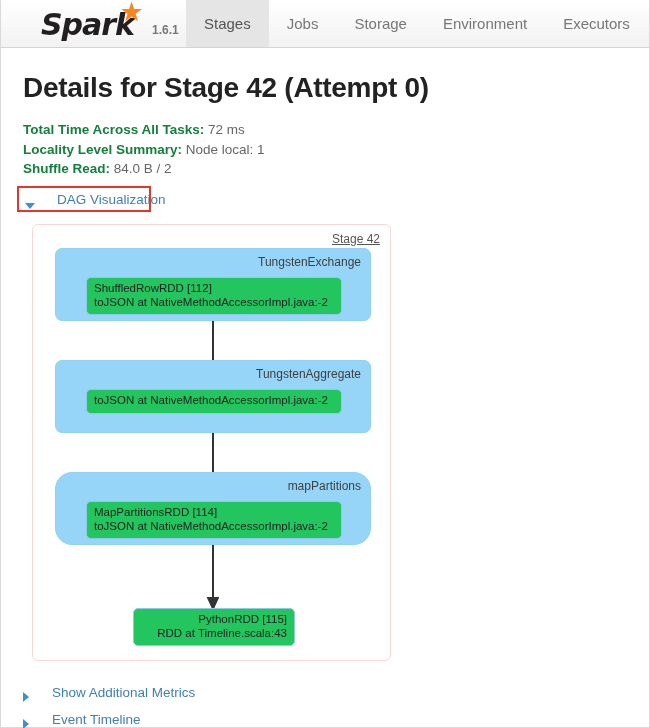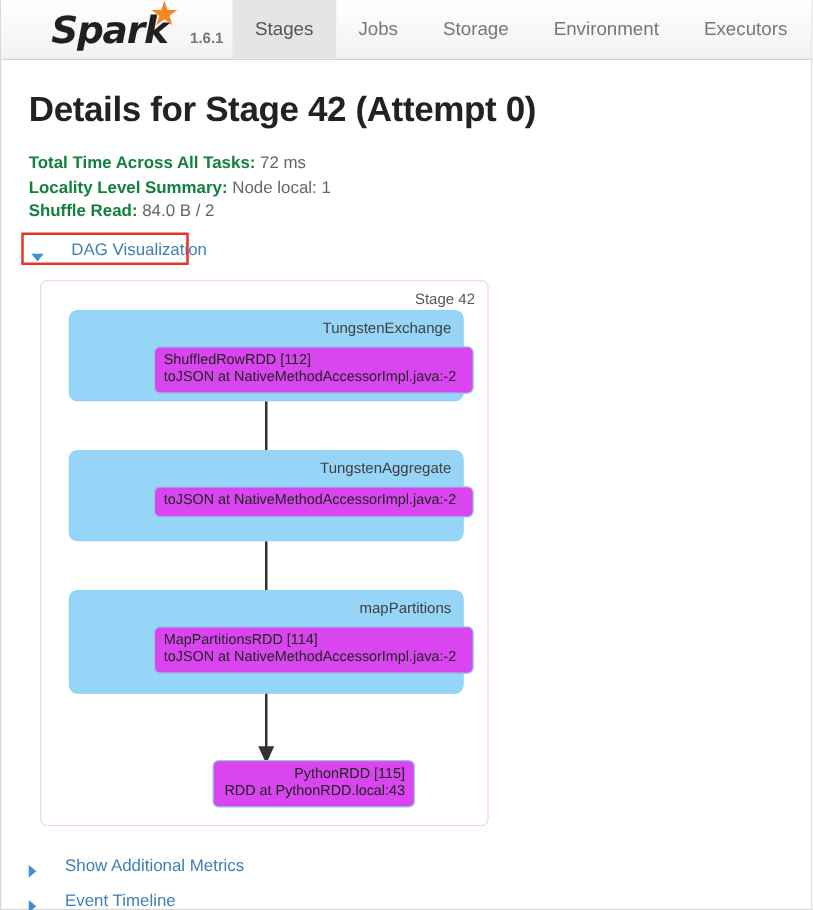--- a/index.html
+++ b/index.html
@@ -178,50 +178,50 @@
     border-radius: 6px;
     background: #ffffff;
     box-sizing: border-box;
   }
   .dag-title {
     position: absolute;
     right: 10px;
     top: 7px;
     font-size: 12px;
     color: #555555;
+    text-decoration: underline;
   }
 
   .stage-box {
     position: absolute;
     left: 22px;
     width: 316px;
     background: #96d5f7;
     border: 1px solid #8fd3f5;
     border-radius: 7px;
     box-sizing: border-box;
   }
   .stage-box-label {
     position: absolute;
     right: 9px;
     top: 6px;
     font-size: 12px;
     color: #404040;
   }
   .rdd-node {
     position: absolute;
-    background: #d946ef;
+    background: #22c55e;
     border: 1px solid #8fc9e8;
     border-radius: 5px;
     box-sizing: border-box;
     padding: 4px 7px 5px 7px;
     font-size: 11.5px;
     line-height: 13.5px;
     color: #222222;
     white-space: nowrap;
-    margin-left: 37px;
   }
 
   
   .dag-svg {
     position: absolute;
     left: 0; top: 0;
     width: 359px;
     height: 437px;
     overflow: visible;
   }
@@ -307,31 +307,31 @@
       </div>
     </div>
 
     <div class="stage-box" style="top:135px; height:73px;">
       <div class="stage-box-label">TungstenAggregate</div>
       <div class="rdd-node" style="left:30px; top:28px; width:256px;">
         <div>toJSON at NativeMethodAccessorImpl.java:-2</div>
       </div>
     </div>
 
-    <div class="stage-box" style="top:247px; height:83px;">
+    <div class="stage-box" style="top:247px; height:73px;border-radius:17px;">
       <div class="stage-box-label">mapPartitions</div>
       <div class="rdd-node" style="left:30px; top:28px; width:256px;">
         <div>MapPartitionsRDD [114]</div>
         <div>toJSON at NativeMethodAccessorImpl.java:-2</div>
       </div>
     </div>
 
     <div class="rdd-node" style="left:100px; top:383px; width:162px;text-align:right;">
       <div>PythonRDD [115]</div>
-      <div>RDD at PythonRDD.local:43</div>
+      <div>RDD at Timeline.scala:43</div>
     </div>
   </div>
 
   <div class="bottom-links">
     <div class="bottom-link-row">
       <span class="expander">
         <span class="caret-right"></span>
         <span class="expander-text">Show Additional Metrics</span>
       </span>
     </div>

